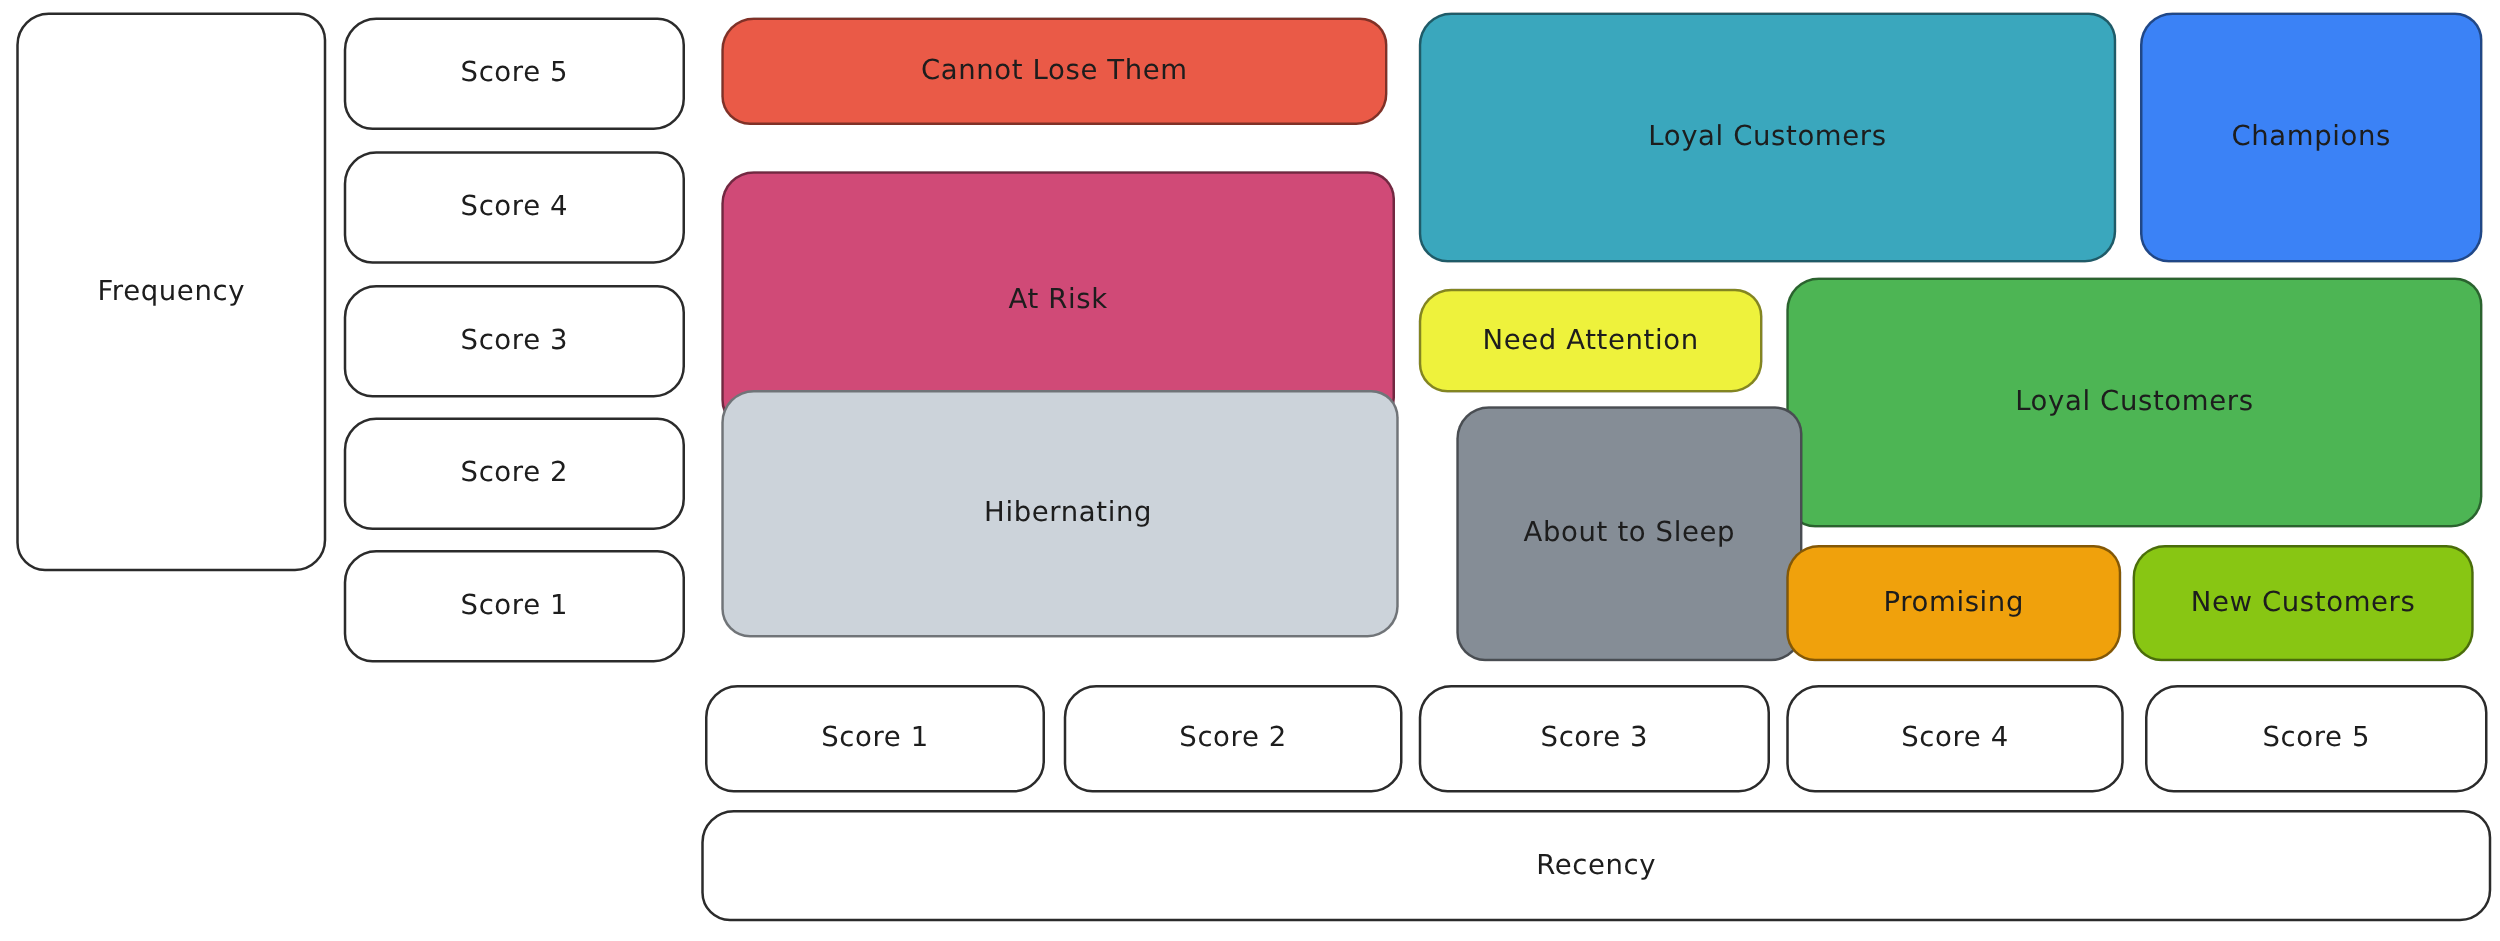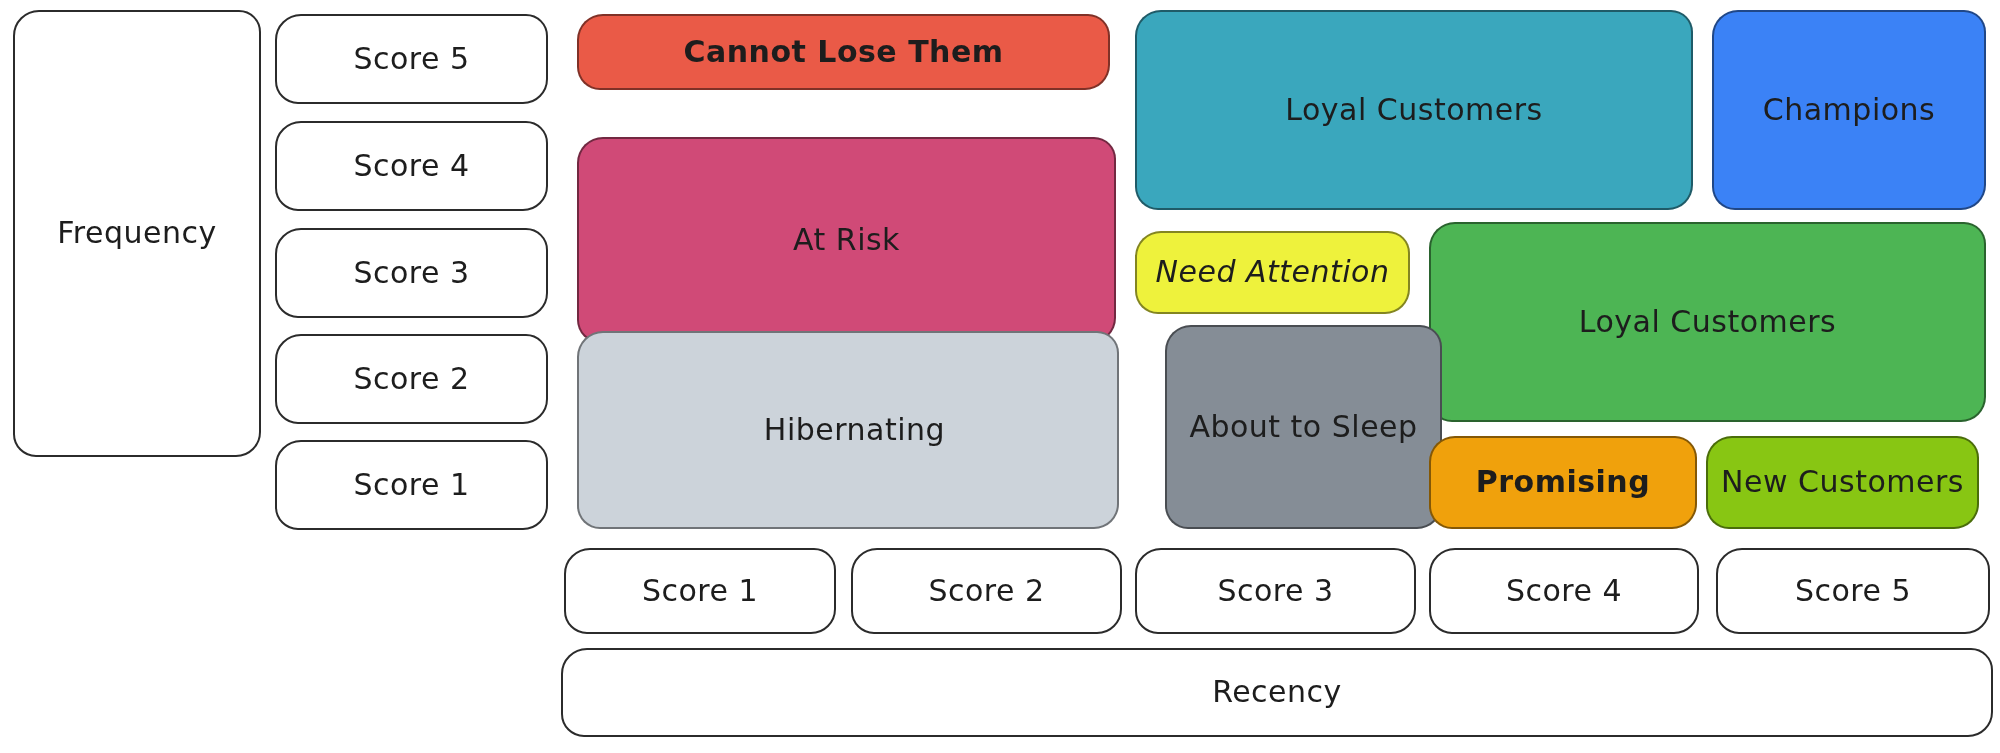--- a/index.html
+++ b/index.html
@@ -13,21 +13,21 @@
     background: #ffffff;
     overflow: hidden;
   }
 
   .box {
     position: absolute;
     display: flex;
     align-items: center;
     justify-content: center;
     text-align: center;
-    font-size: 30px;
+    font-size: 22px;
     color: #1d1d1d;
     letter-spacing: 0.5px;
     border: 2.5px solid #2b2b2b;
     border-radius: 26px 22px 25px 23px;
     line-height: 1.15;
   }
 
   .white { background: #ffffff; }
 
   .seg { border-color: rgba(0,0,0,0.45); }
@@ -35,26 +35,26 @@
   
   .freq-label   { left: 13px;  top: 10px;  width: 248px; height: 447px; }
   .fs           { left: 275px; width: 273px; height: 90px; }
   .fs0 { top: 14px;  }
   .fs1 { top: 121px; }
   .fs2 { top: 228px; }
   .fs3 { top: 334px; }
   .fs4 { top: 440px; }
 
   
-  .cannot-lose   { left: 577px;  top: 14px;  width: 533px; height: 76px; font-weight: bold;  }
+  .cannot-lose   { left: 577px;  top: 14px;  width: 533px; height: 86px;  }
   .at-risk       { left: 577px;  top: 113px; width: 539px; height: 206px; }
-  .hibernating   { left: 577px;  top: 331px; width: 542px; height: 198px; padding-left: 13px; }
+  .hibernating   { left: 577px;  top: 312px; width: 542px; height: 198px; padding-left: 13px; }
   .loyal-teal    { left: 1135px; top: 10px;  width: 558px; height: 200px; }
   .champions     { left: 1712px; top: 10px;  width: 274px; height: 200px; }
-  .need-attn     { left: 1135px; top: 231px; width: 275px; height: 83px; font-style: italic;  }
+  .need-attn     { left: 1135px; top: 231px; width: 275px; height: 83px;  }
   .loyal-green   { left: 1429px; top: 222px; width: 557px; height: 200px; }
   .about-sleep   { left: 1165px; top: 325px; width: 277px; height: 204px; }
   .promising     { left: 1429px; top: 436px; width: 268px; height: 93px;  }
   .new-cust      { left: 1706px; top: 436px; width: 273px; height: 93px;  }
 
   
   .rs           { top: 548px; height: 86px; }
   .rs0 { left: 564px;  width: 272px; }
   .rs1 { left: 851px;  width: 271px; }
   .rs2 { left: 1135px; width: 281px; }
@@ -75,21 +75,21 @@
   <div class="box white fs fs4">Score 1</div>
 
   <div class="box seg cannot-lose" style="background: rgb(234, 90, 71);">Cannot Lose Them</div>
   <div class="box seg at-risk" style="background: rgb(208, 74, 119); margin-top: 24px;">At Risk</div>
   <div class="box seg hibernating" style="background: rgb(204, 211, 218);">Hibernating</div>
   <div class="box seg loyal-teal" style="background: rgb(58, 167, 189);">Loyal Customers</div>
   <div class="box seg champions" style="background: #3b82f6;">Champions</div>
   <div class="box seg need-attn" style="background: rgb(238, 242, 60);">Need Attention</div>
   <div class="box seg loyal-green" style="background: rgb(77, 181, 84);">Loyal Customers</div>
   <div class="box seg about-sleep" style="background: rgb(133, 141, 150);">About to Sleep</div>
-  <div class="box seg promising" style="background: rgb(240, 161, 12); font-weight: bold;">Promising</div>
+  <div class="box seg promising" style="background: rgb(240, 161, 12);">Promising</div>
   <div class="box seg new-cust" style="background: rgb(136, 198, 19);">New Customers</div>
 
   <div class="box white rs rs0">Score 1</div>
   <div class="box white rs rs1">Score 2</div>
   <div class="box white rs rs2">Score 3</div>
   <div class="box white rs rs3">Score 4</div>
   <div class="box white rs rs4">Score 5</div>
   <div class="box white recency-label">Recency</div>
 
 </div>

